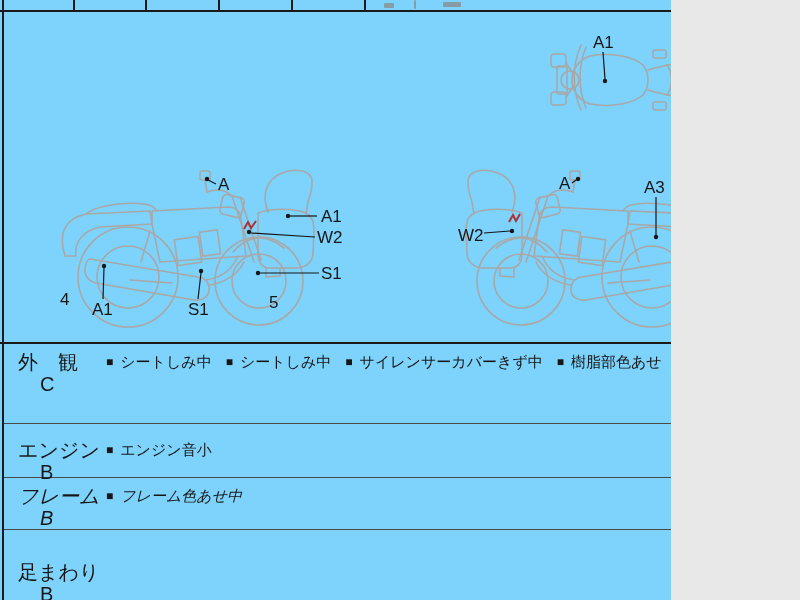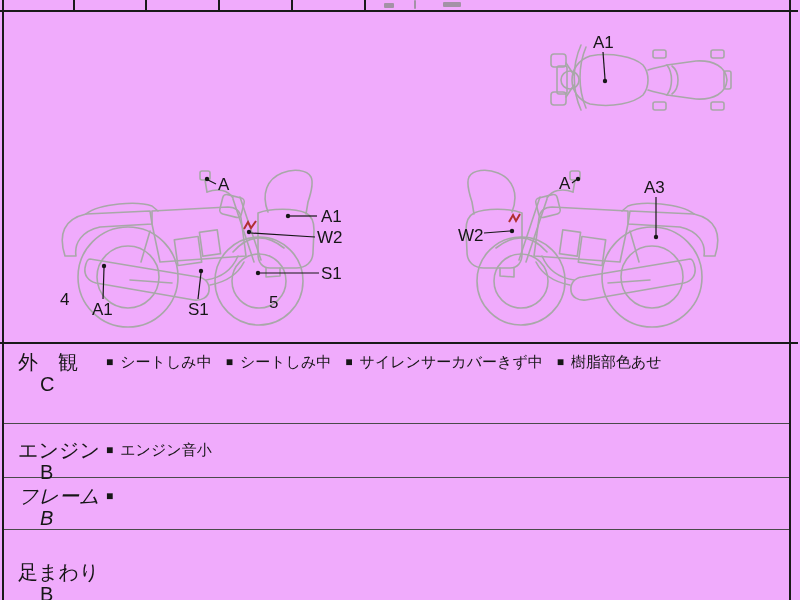--- a/index.html
+++ b/index.html
@@ -1,17 +1,17 @@
 <!DOCTYPE html>
 <html><head>
 <meta charset="utf-8">
 <style>
   html,body{margin:0;padding:0;background:#e8e8e8;}
   .screen{
-    position:relative;width:800px;height:600px;background:#f0abfc;
+    position:relative;width:671px;height:600px;background:#7dd3fc;
     overflow:hidden;font-family:"Liberation Sans","DejaVu Sans",sans-serif;
     color:#161616;
   }
   .vline,.hline,.frag{position:absolute;background:#1a1a1a;}
   .hline.thin{background:#4a4a4a;}
   .frag{background:#8a8a8a;opacity:.75;border-radius:1px;}
   svg{position:absolute;left:0;top:0;font-family:inherit;}
   .bike{stroke:#a8a8a8;fill:none;stroke-width:1.6;stroke-linecap:round;stroke-linejoin:round;}
   .lead{stroke:#161616;stroke-width:1.2;fill:none;}
   .dot{fill:#161616;stroke:none;}
@@ -190,20 +190,21 @@
   </div>
 
   <div class="row" style="top:478px;height:51px;font-style:italic;">
     <div class="sec">
       <div>フレーム</div>
       <div class="sec-grade">B</div>
     </div>
     <div class="notes">
       <span class="note">
           <span class="bullet">■</span>
+          <span>フレーム色あせ中</span>
         </span>
     </div>
   </div>
 
   <div class="row" style="top:554px;height:70px;">
     <div class="sec">
       <div>足まわり</div>
       <div class="sec-grade">B</div>
     </div>
   </div>

